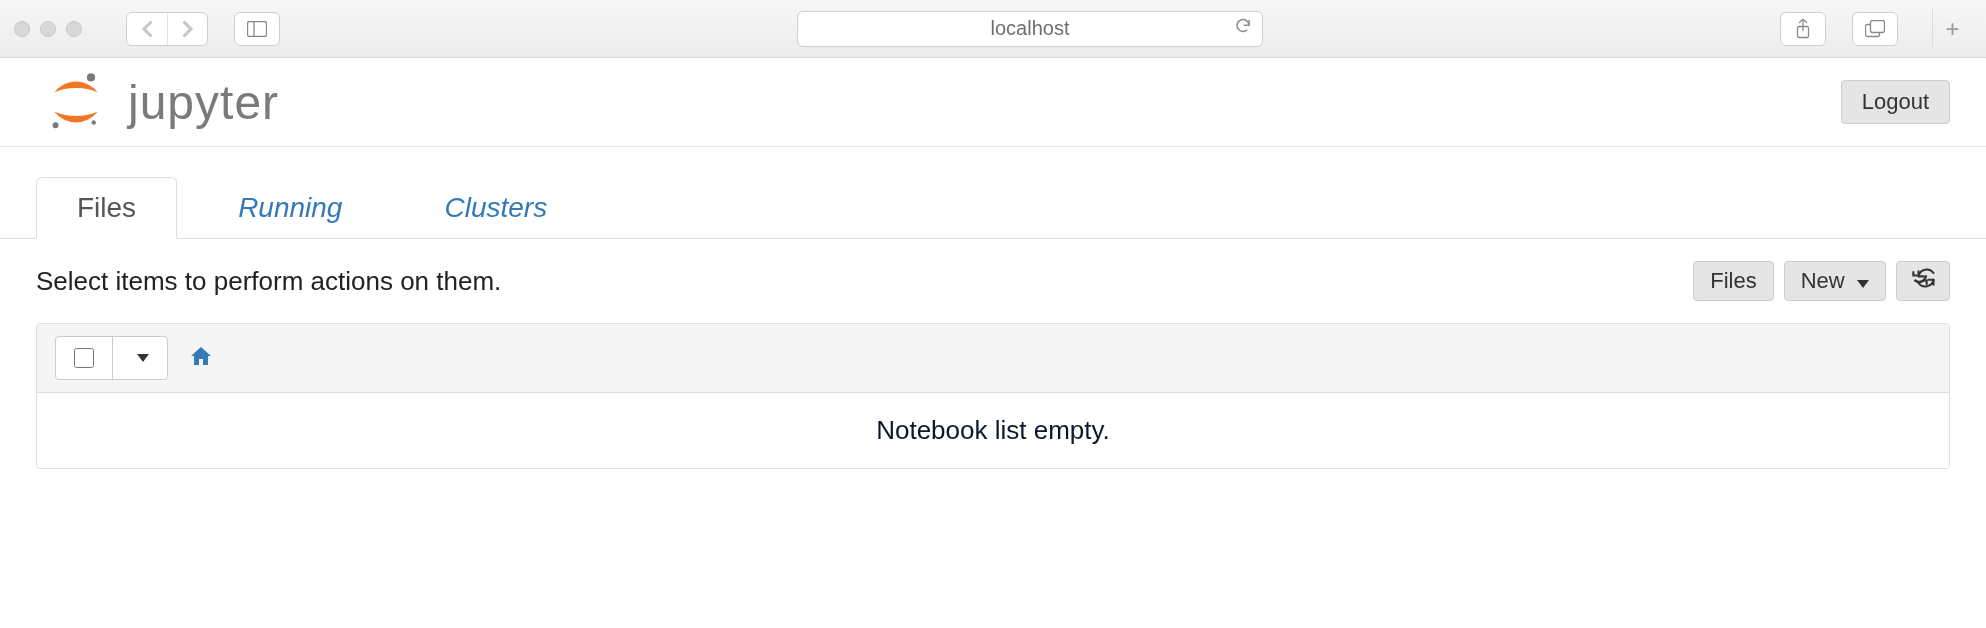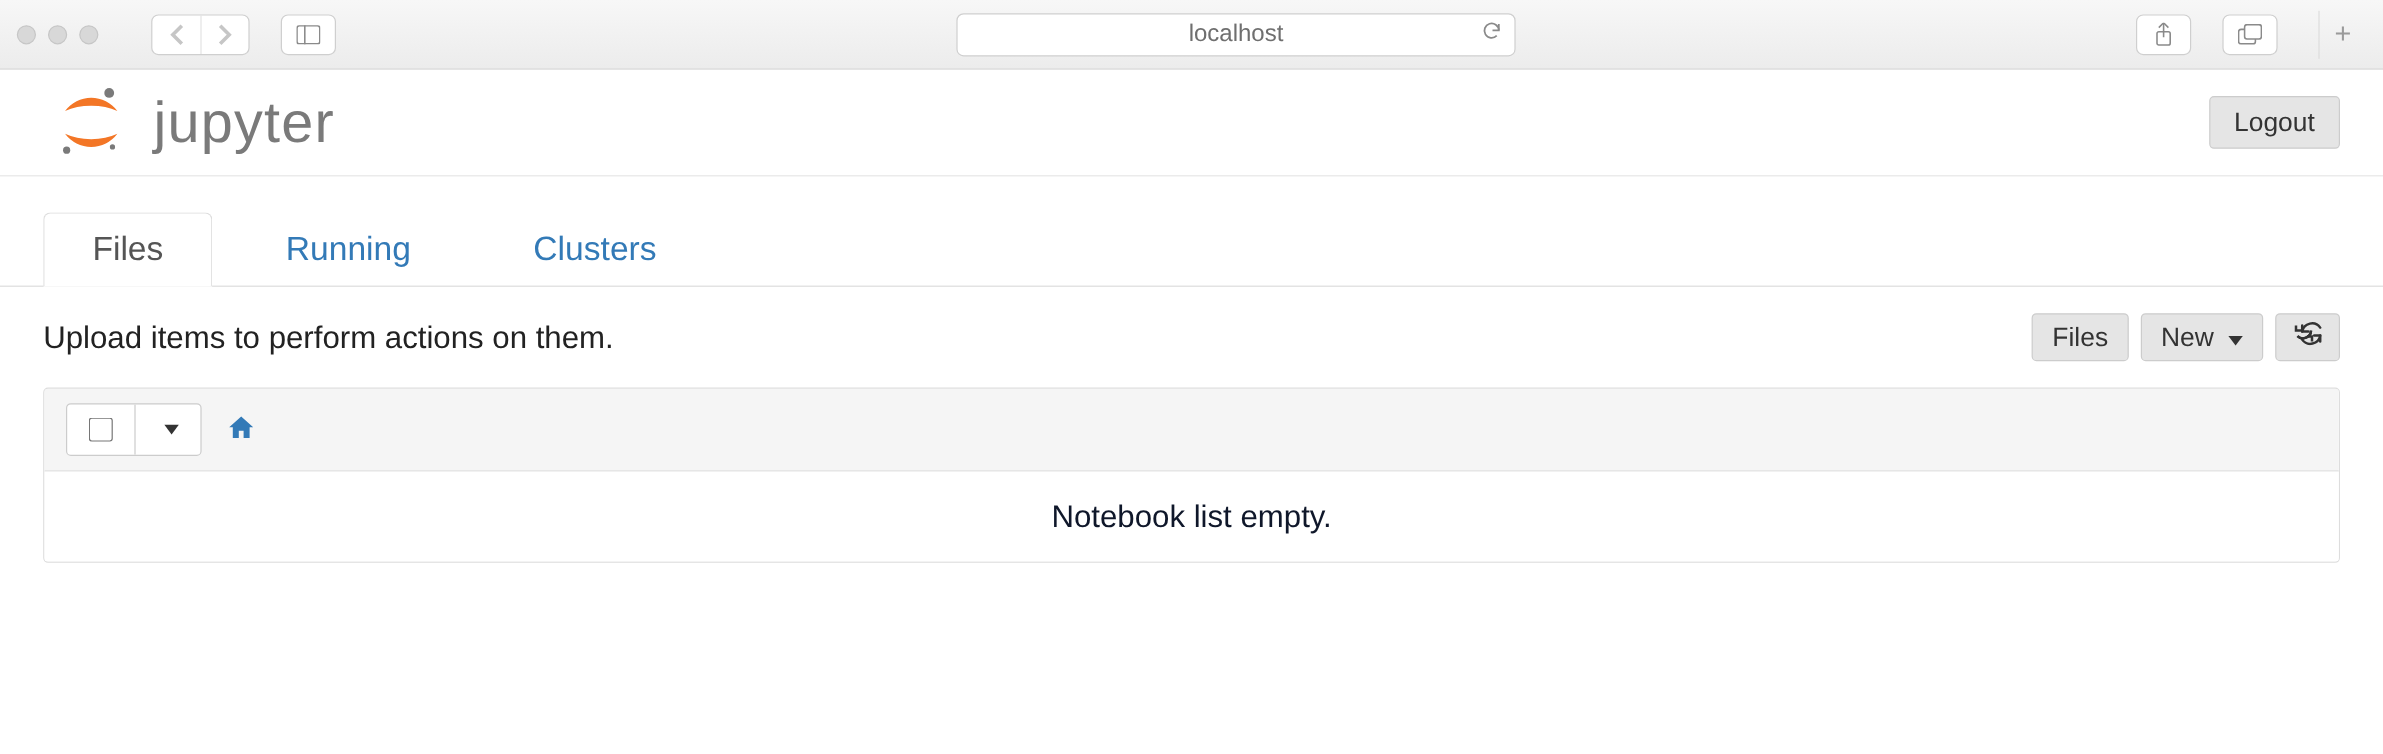--- a/index.html
+++ b/index.html
@@ -82,21 +82,21 @@
       padding: 8px 20px;
       border-radius: 4px;
       cursor: pointer;
     }
 
     
     .tabs-row { padding: 0 36px; margin-top: 30px; border-bottom: 1px solid #ddd; }
     .tabs { display: flex; gap: 0; }
     .tab { padding: 14px 40px; font-size: 28px; color: #337ab7; cursor: pointer; border: 1px solid transparent; margin-bottom: -1px; border-radius: 6px 6px 0 0; }
     .tab.active { color: #555; border-color: #ddd #ddd #fff #ddd; background: #fff; }
-    .tab + .tab { margin-left: 20px; }
+    .tab + .tab { margin-left: 20px; font-style: italic; }
 
     
     .toolbar-row { display: flex; align-items: center; justify-content: space-between; padding: 22px 36px; }
     .hint { font-size: 26px; color: #222; }
 
     .right-tools { display: flex; gap: 10px; align-items: center; }
     .btn-sm { font-size: 22px; padding: 6px 16px; }
     .btn-icon { padding: 6px 12px; }
 
     
@@ -211,21 +211,21 @@
 
 <div class="tabs-row">
   <div class="tabs">
     <div class="tab active">Files</div>
     <div class="tab">Running</div>
     <div class="tab">Clusters</div>
   </div>
 </div>
 
 <div class="toolbar-row">
-  <div class="hint">Upload items to perform actions on them.</div>
+  <div class="hint">Select items to perform actions on them.</div>
   <div class="right-tools">
     <button class="btn btn-sm">Files</button>
     <button class="btn btn-sm">
       <span>New</span>
       <span class="caret-down"></span>
     </button>
     <button class="btn btn-icon">
       <svg width="22" height="20" viewBox="0 0 24 24">
         <path d="M4 4v5h5" fill="none" stroke="#333" stroke-width="2.5"></path>
         <path d="M20 20v-5h-5" fill="none" stroke="#333" stroke-width="2.5"></path>

